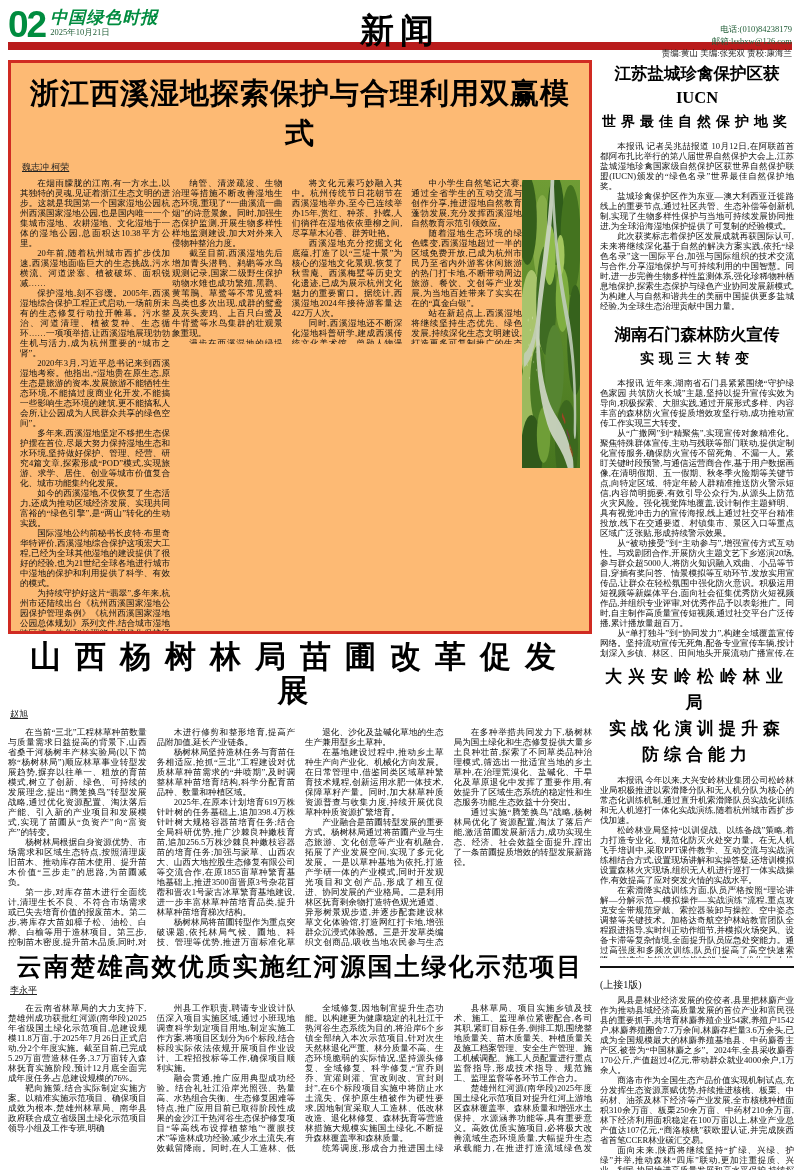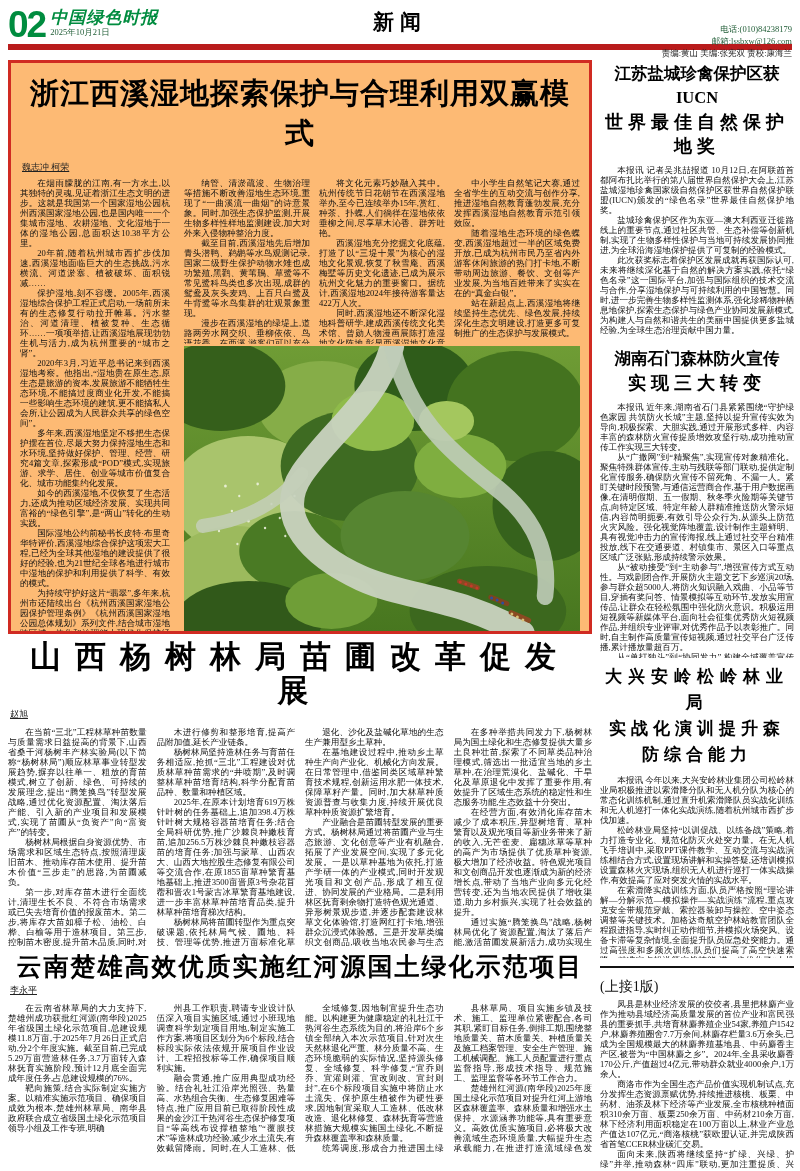--- a/index.html
+++ b/index.html
@@ -2,56 +2,56 @@
 <html><head>
 <meta charset="utf-8">
 <style>
   * { margin:0; padding:0; box-sizing:border-box; }
   html,body { width:800px; height:1171px; background:#ffffff; overflow:hidden;
     font-family:"Liberation Serif","DejaVu Serif",serif; color:#1a1a1a; }
   .page { position:relative; width:800px; height:1171px; background:#fff; }
 
   
   .header { position:absolute; left:8px; top:4px; width:784px; height:46px;
-    border-bottom:6px solid #b91c1c; }
+    border-bottom:8px solid #b91c1c; }
   .hdr-left { position:absolute; left:0; top:2px; display:flex; align-items:flex-start; }
   .page-num { font-size:37px; font-weight:bold; color:#008c3f; line-height:38px;
     font-family:"Liberation Sans","DejaVu Sans",sans-serif; letter-spacing:-2px; }
   .masthead-wrap { margin-left:5px; padding-top:3px; }
   .masthead { font-size:17px; font-weight:bold; color:#008c3f; font-style:italic;
     letter-spacing:1px; line-height:18px; }
   .date { font-size:8.5px; color:#1f5c35; line-height:11px; }
   .section-title { position:absolute; left:50%; transform:translateX(-50%); top:4px;
-    font-size:21px; font-weight:bold; letter-spacing:6px; color:#000; }
+    font-size:34px; font-weight:bold; letter-spacing:6px; color:#000; }
   .hdr-right { position:absolute; right:0; top:19px; text-align:right;
     font-size:8.5px; line-height:12px; color:#1f5c35; }
   .hdr-right .staff { color:#222; }
 
   
   .red-box { position:absolute; left:8px; top:60px; width:584px; height:574px;
     border:3px solid #d02b22; background:#fdba74; padding:6px 9px 5px 9px; overflow:hidden; }
   .main-hl { text-align:center; font-size:29px; font-weight:bold; letter-spacing:1px;
     line-height:40px; margin:4px 0 8px 0; color:#000; }
   .byline { font-size:9px; color:#222; margin:0 0 4px 2px; text-decoration:underline; }
   .article-body { display:flex; gap:2px; height:482px; }
   .col-first { flex:0 0 150px; overflow:hidden; }
-  .right-wrap { flex:1; display:flex; flex-direction:column; overflow:hidden;margin-left:12px; }
+  .right-wrap { flex:1; display:flex; flex-direction:row; overflow:hidden; }
   .top-cols { display:flex; gap:9px; height:166px; overflow:hidden; }
   .tcol { flex:1; overflow:hidden; }
   .para { font-size:8.6px; line-height:10px; text-align:justify; text-indent:2em;
     color:#111; }
   .photo { width:100%; height:288px; margin-top:2px; overflow:hidden; }
   .photo svg { display:block; width:100%; height:100%; }
 
   
   .right-col { position:absolute; left:600px; top:62px; width:194px; height:596px;
     overflow:hidden; }
   .sub-hl { text-align:center; font-weight:bold; color:#000; }
   .sub-hl .l1 { font-size:16.5px; line-height:24px; display:block; }
-  .sub-hl .l2 { font-size:18px; line-height:24px; display:block; letter-spacing:5px; }
+  .sub-hl .l2 { font-size:14px; line-height:24px; display:block; letter-spacing:5px; }
   .rc-body { margin-top:7px; margin-bottom:12px; }
   .hl-spaced { letter-spacing:11px; }
 
   
   .shanxi { position:absolute; left:8px; top:640px; width:584px; height:306px; overflow:hidden; }
   .shanxi-hl { text-align:center; font-size:31px; font-weight:bold; letter-spacing:14px;
     line-height:34px; color:#000; }
   .cols4 { display:flex; gap:10px; margin-top:6px; overflow:hidden; }
   .cols4 .c { flex:1; overflow:hidden; }
   .shanxi .cols4 { height:238px;justify-content:space-between; }
@@ -60,21 +60,21 @@
   .daxing { position:absolute; left:600px; top:664px; width:194px; height:294px; overflow:hidden; }
   .daxing .l1 { font-size:17px; line-height:26px; letter-spacing:6px; display:block; }
   .daxing .l2 { font-size:17px; line-height:26px; display:block; }
 
   .black-rule { position:absolute; left:600px; top:966px; width:194px; height:2px;
     background:#111; }
 
   
   .continuation { position:absolute; left:600px; top:978px; width:194px; height:192px;
     overflow:hidden; }
-  .cont-label { font-size:14px; margin-bottom:3px; color:#111; }
+  .cont-label { font-size:10px; margin-bottom:3px; color:#111; }
 
   
   .yunnan { position:absolute; left:8px; top:950px; width:584px; height:220px; overflow:hidden; }
   .yunnan-hl { text-align:center; font-size:25px; font-weight:900; letter-spacing:2px;
     line-height:34px; color:#000;
     font-family:"Liberation Serif","DejaVu Serif",serif; }
   .yunnan .cols4 { height:150px; }
 </style>
 </head>
 <body>
@@ -246,21 +246,20 @@
           <p class="para">2025年,在原本计划培育619万株针叶树的任务基础上,追加398.4万株针叶树大规格容器苗培育任务;结合全局科研优势,推广沙棘良种嫩枝育苗,追加256.5万株沙棘良种嫩枝容器苗的培育任务;加强与蒙草、山西农大、山西大地控股生态修复有限公司等交流合作,在原1855亩草种繁育基地基础上,推进3500亩晋原3号杂花苜蓿和晋农1号蒙古冰草繁育基地建设,进一步丰富林草种苗培育品类,提升林草种苗培育梯次结构。</p>
           <p class="para">杨树林局将苗圃转型作为重点突破课题,依托林局气候、圃地、科技、管理等优势,推进万亩标准化草种繁育基地建设,并通过乡土草种引种区试,筛选出适宜山西省北部</p>
         </div>
       <div class="c">
           <p class="para">退化、沙化及盐碱化草地的生态生产兼用型乡土草种。</p>
           <p class="para">在基地建设过程中,推动乡土草种生产向产业化、机械化方向发展。在日常管理中,借鉴同类区域草种繁育技术规程,创新运用水肥一体技术,保障草籽产量。同时,加大林草种质资源普查与收集力度,持续开展优良草种种质资源扩繁培育。</p>
           <p class="para">产业融合是苗圃转型发展的重要方式。杨树林局通过将苗圃产业与生态旅游、文化创意等产业有机融合,拓展了产业发展空间,实现了多元化发展。一是以草种基地为依托,打造产学研一体的产业模式,同时开发观光项目和文创产品,形成了相互促进、协同发展的产业格局。二是利用林区抚育剩余物打造特色观光通道、异形树景观步道,并逐步配套建设林草文化体验馆,打造网红打卡地,增强群众沉浸式体验感。三是开发草类编织文创商品,吸收当地农民参与生态产品开发经营,塑造“晋草”生态品牌,不仅提升了旅游吸引力,还为苗圃产业转型发展注入了新活力。</p>
         </div>
       <div class="c">
           <p class="para">在多种举措共同发力下,杨树林局为国土绿化和生态修复提供大量乡土良种壮苗,探索了不同草类品种治理模式,筛选出一批适宜当地的乡土草种,在治理荒漠化、盐碱化、干旱化及草原退化中发挥了重要作用,有效提升了区域生态系统的稳定性和生态服务功能,生态效益十分突出。</p>
-          <p class="para">在经营方面,有效消化库存苗木减少了成本积压,异型树培育、草种繁育以及观光项目等新业务带来了新的收入,无芒雀麦、扁穗冰草等草种的高产为市场提供了优质草种资源,极大增加了经济收益。特色观光项目和文创商品开发也逐渐成为新的经济增长点,带动了当地产业向多元化经营转变,还为当地农民提供了增收渠道,助力乡村振兴,实现了社会效益的提升。</p>
           <p class="para">通过实施“腾笼换鸟”战略,杨树林局优化了资源配置,淘汰了落后产能,激活苗圃发展新活力,成功实现生态、经济、社会效益全面提升,蹚出了一条苗圃提质增效的转型发展新路径。</p>
         </div>
     </div>
   </div>
 
   <div class="daxing">
     <div class="sub-hl">
       <span class="l1">大兴安岭松岭林业局</span>
       <span class="l2">实战化演训提升森防综合能力</span>
     </div>

